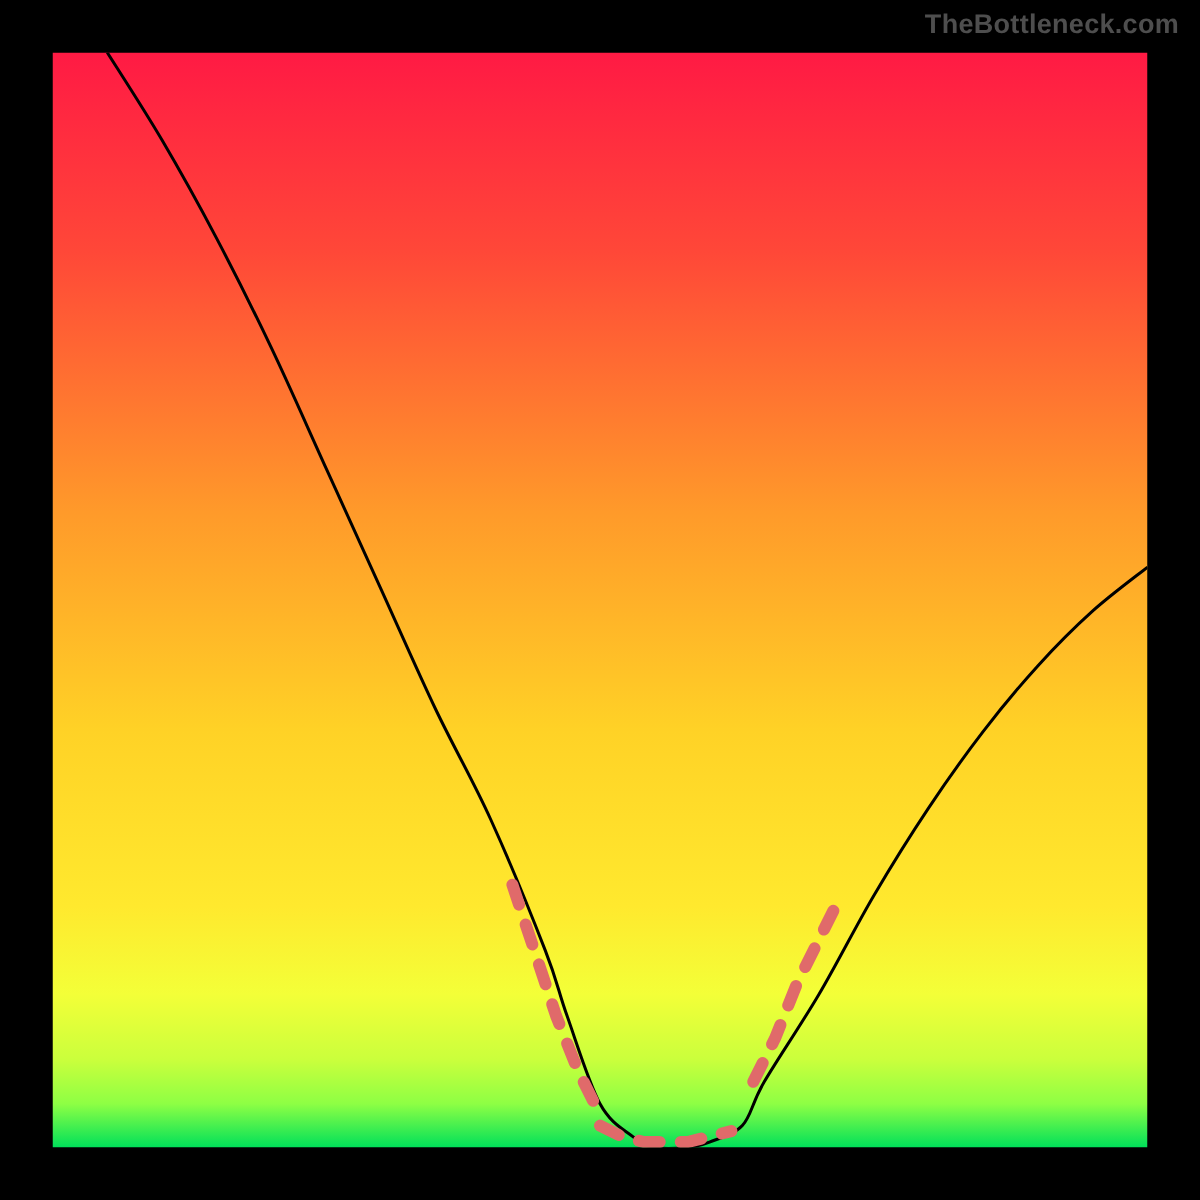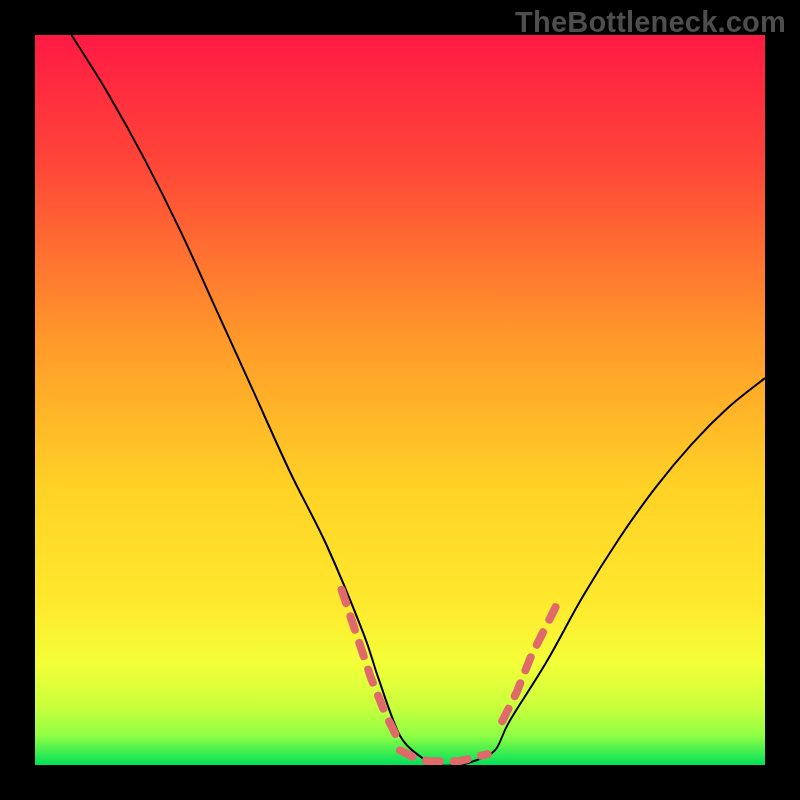--- a/index.html
+++ b/index.html
@@ -1,17 +1,17 @@
 <!DOCTYPE html>
 <html><head>
 <meta charset="utf-8">
 <style>
 *{margin:0;padding:0;box-sizing:border-box}
 body{background:#000;width:800px;height:800px;overflow:hidden;position:relative;font-family:Arial,Helvetica,sans-serif}
-.watermark{position:absolute;top:6px;right:14px;color:#4e4e4e;font-size:29px;font-weight:bold;letter-spacing:.2px;z-index:5}
+.watermark{position:absolute;top:6px;right:14px;color:#4e4e4e;font-size:18px;font-weight:bold;letter-spacing:.2px;z-index:5}
 .frame{position:absolute;top:35px;left:35px;width:730px;height:730px;background:#000}
 .plot{position:absolute;top:0;left:0;width:100%;height:100%}
 .overlay-highlight{fill:none;stroke:#e06a6a;stroke-width:8;stroke-linecap:round;stroke-dasharray:14 14}
 .curve{fill:none;stroke:#000;stroke-width:2}
 </style>
 </head>
 <body>
 
 <div class="watermark">TheBottleneck.com</div>
 

